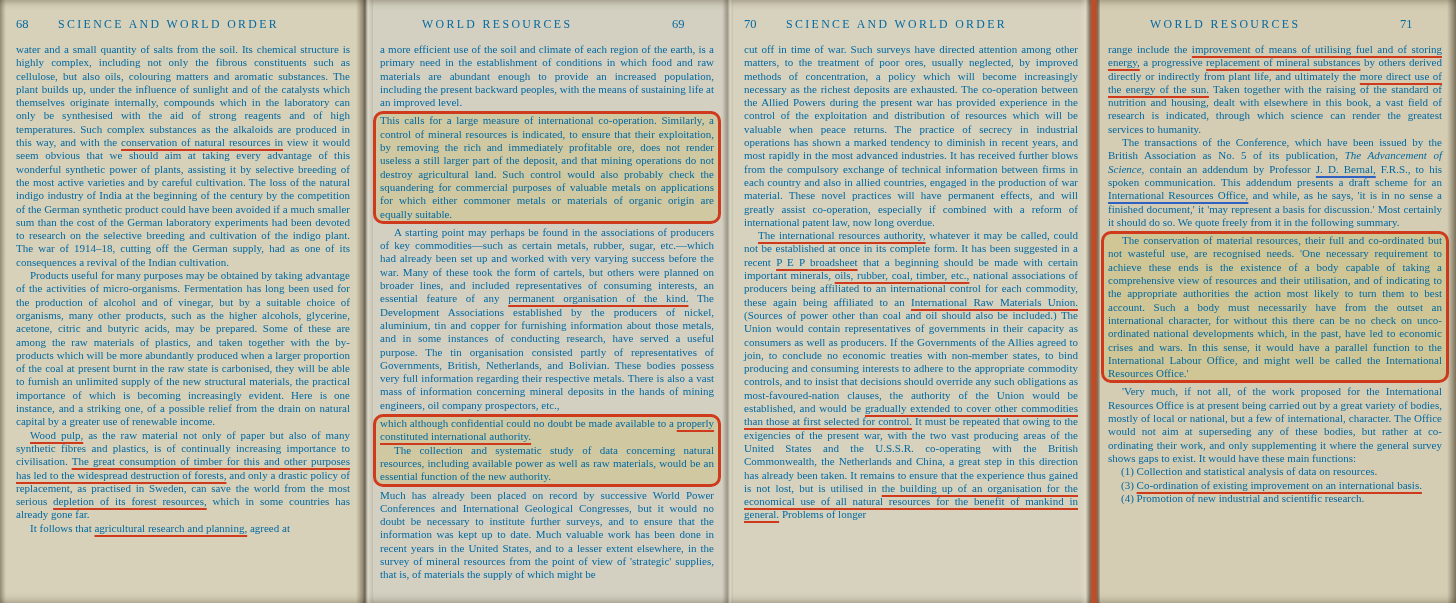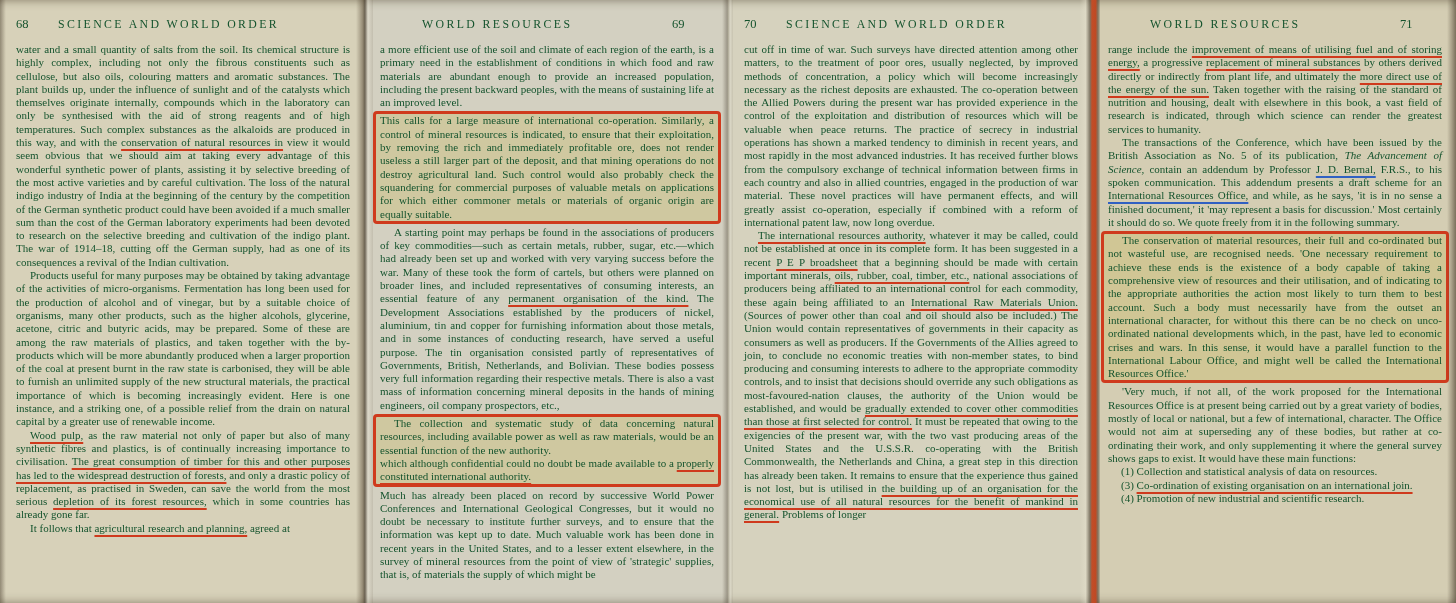--- a/index.html
+++ b/index.html
@@ -1,19 +1,19 @@
 <!DOCTYPE html>
 <html lang="en"><head>
 <meta charset="utf-8">
 <style>
   html,body { margin:0; padding:0; background:#464033; }
   #book {
     position:relative; width:1456px; height:603px; display:flex;
     font-family:"Liberation Serif","DejaVu Serif",serif;
-    color:#14532d; overflow:hidden;
+    color:#0369a1; overflow:hidden;
   }
   .page {
     width:364px; height:603px; box-sizing:border-box;
     padding:9px 14px 8px 16px; overflow:hidden;
     box-shadow: inset 0 7px 10px -7px rgba(62,50,30,.55),
                 inset 0 -7px 10px -7px rgba(62,50,30,.5);
   }
   .page-0 { background:#d7d1b9; }
   .page-1 { background:#d3d0c1; }
   .page-2 { background:#d6d2be; }
@@ -29,21 +29,21 @@
     grid-column:2; grid-row:1; text-align:left;
     letter-spacing:2.4px; font-size:11.8px; white-space:nowrap;
   }
   .para {
     margin:0; text-align:justify; font-size:11px; line-height:13.3px;
     hyphens:auto; -webkit-hyphens:auto;
   }
   .para.indent { text-indent:14px; }
   .para.hang { padding-left:32px; text-indent:-19px; }
   .ubox {
-    border:3px solid #cf3a1d; border-radius:4px;
+    border:3px solid #cf3a1d; border-radius:10px;
     background:rgba(196,172,44,0.22);
     margin:2px -7px 2px -7px; padding:0 4px;
   }
   .u-red  { text-decoration:underline; text-decoration-color:#cf3a1d;
             text-decoration-thickness:2.2px; text-underline-offset:2.6px; }
   .u-blue { text-decoration:underline; text-decoration-color:#3060c2;
             text-decoration-thickness:2.2px; text-underline-offset:2.6px; }
   .it { font-style:italic; }
   .gutter { position:absolute; top:0; height:603px; pointer-events:none; }
   #g0 { left:0; width:6px;
@@ -80,22 +80,22 @@
       <div class="page-head right">
         <span class="num">69</span>
         <span class="title">WORLD RESOURCES</span>
       </div>
       <p class="para"><span>a more efficient use of the soil and climate of each region of the earth, is a primary need in the establishment of conditions in which food and raw materials are abundant enough to provide an increased population, including the present backward peoples, with the means of sustaining life at an improved level.</span></p>
       <div class="ubox">
         <p class="para"><span>This calls for a large measure of international co-operation. Similarly, a control of mineral resources is indicated, to ensure that their exploitation, by removing the rich and immediately profitable ore, does not render useless a still larger part of the deposit, and that mining operations do not destroy agricultural land.  Such control would also probably check the squandering for commercial purposes of valuable metals on applications for which either commoner metals or materials of organic origin are equally suitable.</span></p>
       </div>
       <p class="para indent"><span>A starting point may perhaps be found in the associations of producers of key commodities—such as certain metals, rubber, sugar, etc.—which had already been set up and worked with very varying success before the war.  Many of these took the form of cartels, but others were planned on broader lines, and included representatives of consuming interests, an essential feature of any </span><span class="u-red">permanent organisation of the kind.</span><span>  The Development Associations established by the producers of nickel, aluminium, tin and copper for furnishing information about those metals, and in some instances of conducting research, have served a useful purpose.  The tin organisation consisted partly of representatives of Governments, British, Netherlands, and Bolivian.  These bodies possess very full information regarding their respective metals.  There is also a vast mass of information concerning mineral deposits in the hands of mining engineers, oil company prospectors, etc.,</span></p>
       <div class="ubox">
+        <p class="para"><span>which although confidential could no doubt be made available to a </span><span class="u-red">properly constituted international authority.</span></p>
         <p class="para indent"><span>The collection and systematic study of data concerning natural resources, including available power as well as raw materials, would be an essential function of the new authority.</span></p>
-        <p class="para"><span>which although confidential could no doubt be made available to a </span><span class="u-red">properly constituted international authority.</span></p>
       </div>
       <p class="para"><span>Much has already been placed on record by successive World Power Conferences and International Geological Congresses, but it would no doubt be necessary to institute further surveys, and to ensure that the information was kept up to date.  Much valuable work has been done in recent years in the United States, and to a lesser extent elsewhere, in the survey of mineral resources from the point of view of 'strategic' supplies, that is, of materials the supply of which might be</span></p>
     </div>
     <div class="page page-2">
       <div class="page-head left">
         <span class="num">70</span>
         <span class="title">SCIENCE AND WORLD ORDER</span>
       </div>
       <p class="para"><span>cut off in time of war.  Such surveys have directed attention among other matters, to the treatment of poor ores, usually neglected, by improved methods of concentration, a policy which will become increasingly necessary as the richest deposits are exhausted.  The co-operation between the Allied Powers during the present war has provided experience in the control of the exploitation and distribution of resources which will be valuable when peace returns.  The practice of secrecy in industrial operations has shown a marked tendency to diminish in recent years, and most rapidly in the most advanced industries.  It has received further blows from the compulsory exchange of technical information between firms in each country and also in allied countries, engaged in the production of war material.  These novel practices will have permanent effects, and will greatly assist co-operation, especially if combined with a reform of international patent law, now long overdue.</span></p>
       <p class="para indent"><span class="u-red">The international resources authority,</span><span> whatever it may be called, could not be established at once in its complete form. It has been suggested in a recent </span><span class="u-red">P E P broadsheet</span><span> that a beginning should be made with certain important minerals, </span><span class="u-red">oils, rubber, coal, timber, etc.,</span><span> national associations of producers being affiliated to an international control for each commodity, these again being affiliated to an </span><span class="u-red">International Raw Materials Union.</span><span>  (Sources of power other than coal and oil should also be included.)  The Union would contain representatives of governments in their capacity as consumers as well as producers.  If the Governments of the Allies agreed to join, to conclude no economic treaties with non-member states, to bind producing and consuming interests to adhere to the appropriate commodity controls, and to insist that decisions should override any such obligations as most-favoured-nation clauses, the authority of the Union would be established, and would be </span><span class="u-red">gradually extended to cover other commodities than those at first selected for control.</span><span>  It must be repeated that owing to the exigencies of the present war, with the two vast producing areas of the United States and the U.S.S.R. co-operating with the British Commonwealth, the Netherlands and China, a great step in this direction has already been taken.  It remains to ensure that the experience thus gained is not lost, but is utilised in </span><span class="u-red">the building up of an organisation for the economical use of all natural resources for the benefit of mankind in general.</span><span>  Problems of longer</span></p>
@@ -105,21 +105,21 @@
         <span class="num">71</span>
         <span class="title">WORLD RESOURCES</span>
       </div>
       <p class="para"><span>range include the </span><span class="u-red">improvement of means of utilising fuel and of storing energy,</span><span> a progressive </span><span class="u-red">replacement of mineral substances</span><span> by others derived directly or indirectly from plant life, and ultimately the </span><span class="u-red">more direct use of the energy of the sun.</span><span>  Taken together with the raising of the standard of nutrition and housing, dealt with elsewhere in this book, a vast field of research is indicated, through which science can render the greatest services to humanity.</span></p>
       <p class="para indent"><span>The transactions of the Conference, which have been issued by the British Association as No. 5 of its publication, </span><span class="it">The Advancement of Science,</span><span> contain an addendum by Professor </span><span class="u-blue">J. D. Bernal,</span><span> F.R.S., to his spoken communication.  This addendum presents a draft scheme for an </span><span class="u-blue">International Resources Office,</span><span> and while, as he says, 'it is in no sense a finished document,' it 'may represent a basis for discussion.'  Most certainly it should do so.  We quote freely from it in the following summary.</span></p>
       <div class="ubox">
         <p class="para indent"><span>The conservation of material resources, their full and co-ordinated but not wasteful use, are recognised needs. 'One necessary requirement to achieve these ends is the existence of a body capable of taking a comprehensive view of resources and their utilisation, and of indicating to the appropriate authorities the action most likely to turn them to best account.  Such a body must necessarily have from the outset an international character, for without this there can be no check on unco-ordinated national developments which, in the past, have led to economic crises and wars.  In this sense, it would have a parallel function to the International Labour Office, and might well be called the International Resources Office.'</span></p>
       </div>
       <p class="para indent"><span>'Very much, if not all, of the work proposed for the International Resources Office is at present being carried out by a great variety of bodies, mostly of local or national, but a few of international, character.  The Office would not aim at superseding any of these bodies, but rather at co-ordinating their work, and only supplementing it where the general survey shows gaps to exist.  It would have these main functions:</span></p>
       <p class="para hang"><span>(1)&nbsp;</span><span>Collection and statistical analysis of data on resources.</span></p>
-      <p class="para hang"><span>(3)&nbsp;</span><span class="u-red">Co-ordination of existing organisation on an international join.</span></p>
+      <p class="para hang"><span>(3)&nbsp;</span><span class="u-red">Co-ordination of existing improvement on an international basis.</span></p>
       <p class="para hang"><span>(4)&nbsp;</span><span>Promotion of new industrial and scientific research.</span></p>
     </div>
     <div class="gutter" id="g0"></div>
   <div class="gutter" id="g1"></div>
   <div class="gutter" id="g2"></div>
   <div class="gutter" id="g3"></div>
   <div class="gutter" id="g4"></div>
 </div>
 
 </body></html>

